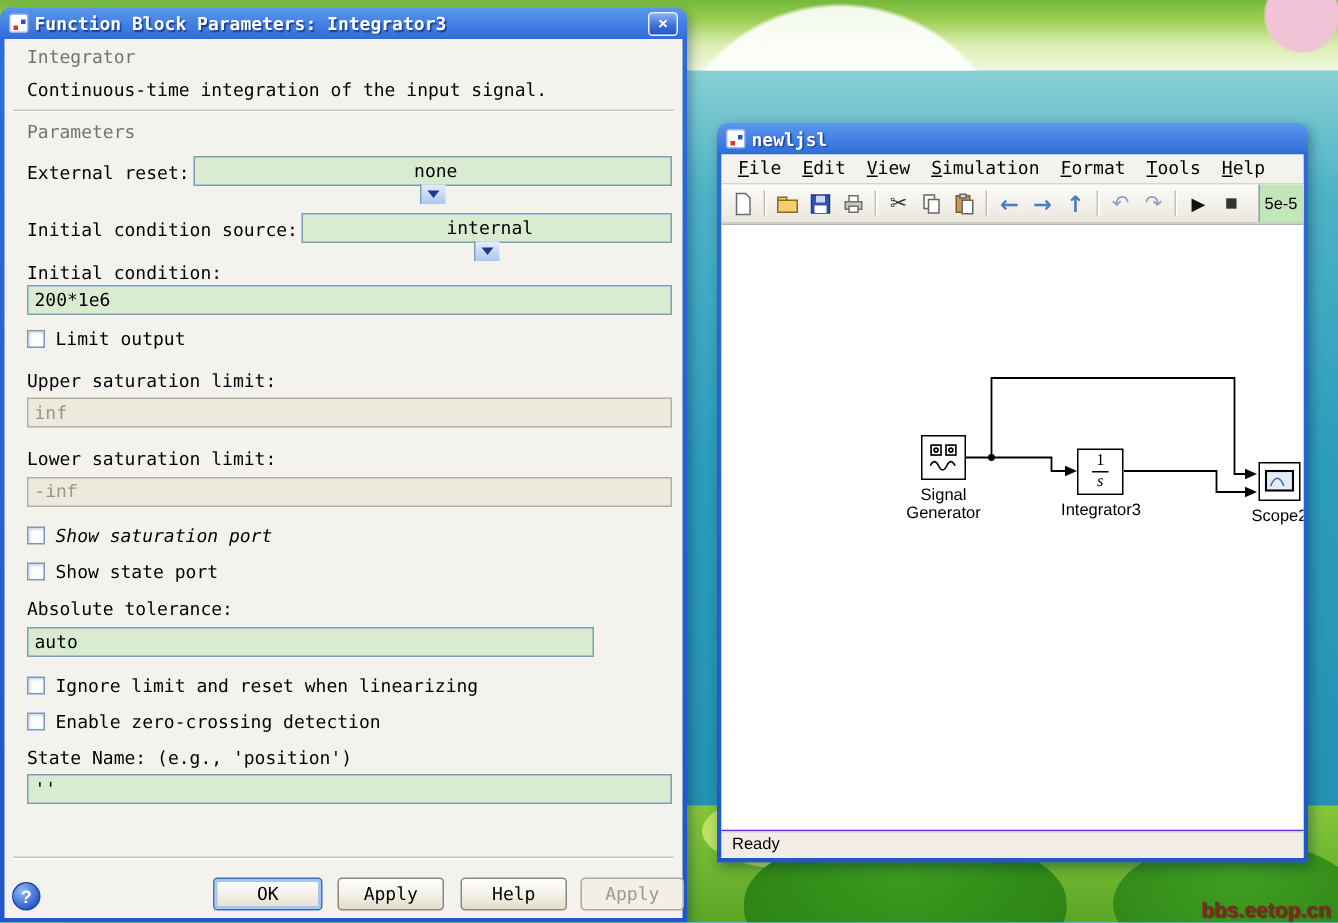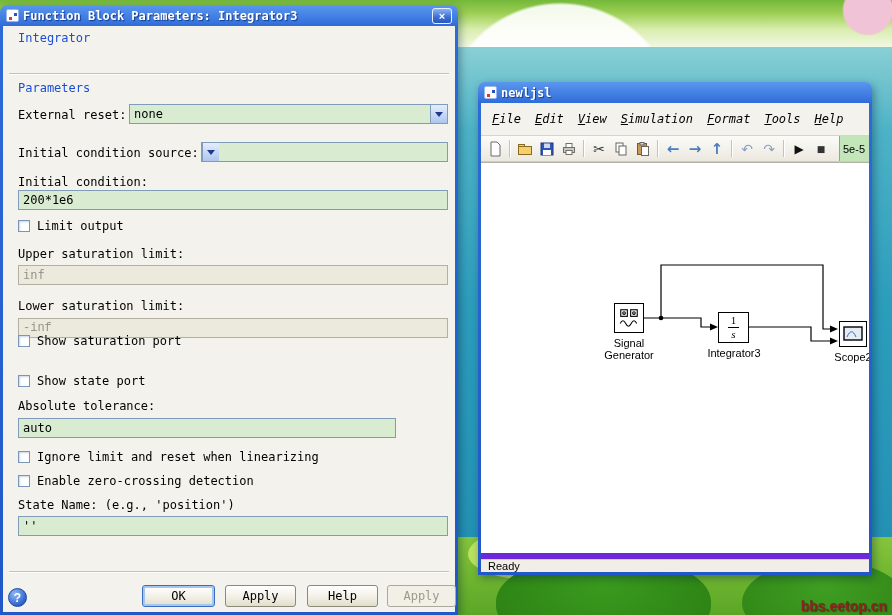--- a/index.html
+++ b/index.html
@@ -38,24 +38,24 @@
       linear-gradient(#2a52c8,#2a52c8) 7px 3px/3px 3px no-repeat,
       #fff; }
   .close-btn { width:20px; height:16px; border-radius:3px; border:1px solid #e8f0ff;
     background:linear-gradient(180deg,#8ab2f5,#3a6cd4 60%,#2a58c0); color:#fff;
     font:bold 11px "Liberation Sans", sans-serif; display:flex; align-items:center; justify-content:center; }
 
   
   .dialog { left:0; top:5px; width:458px; height:610px; z-index:3; }
   .dialog-body { position:relative; height:586px; background:#f3f2ec; font-size:12px; color:#000; }
   .abs { position:absolute; }
-  .sect-head { color:#1d4ed8; }
+  .sect-head { color:#737373; }
   .sep { position:absolute; left:6px; right:6px; height:2px;
     border-top:1px solid #c6c3b6; border-bottom:1px solid #fdfdfa; }
-  .field, .combo { background:#d9ecd2; border:1px solid #7f9db9; height:20px; font:12px "DejaVu Sans Mono", monospace; }
+  .field, .combo { background:#d9ecd2; border:1px solid #7f9db9; height:20px; font:12px "DejaVu Sans Mono", monospace;flex-direction:column; }
   .field { padding:0 4px; width:100%; color:#000; }
   .field.disabled { background:#ece9dd; color:#97948a; border-color:#b3b0a1; }
   .combo { display:flex; align-items:center; }
   .combo-val { flex:1; padding-left:4px; line-height:18px; }
   .combo-arrow { width:17px; height:18px; border-left:1px solid #7f9db9;
     background:linear-gradient(180deg,#e4edfc,#aec6ef); display:flex; align-items:center; justify-content:center; }
   .combo-arrow i { width:0; height:0; border:4px solid transparent; border-top:5px solid #1c3a8c; margin-top:4px; }
   .cbrow { display:flex; align-items:center; gap:7px; }
   .cb { width:12px; height:12px; background:#fff; border:1px solid #7a96b8;
     box-shadow:inset 1px 1px 2px #c9d4e4; flex:0 0 auto; }
@@ -64,38 +64,38 @@
     color:#000; display:flex; align-items:center; justify-content:center; }
   .btn-default { border-color:#3a6ec0; box-shadow:inset 0 0 0 2px #a5c7ef; }
   .btn-disabled { color:#9c9a8c; border-color:#aba999; background:#f1efe6; }
   .help-circle { position:absolute; left:5px; top:562px; width:19px; height:19px; border-radius:50%;
     background:radial-gradient(circle at 35% 30%, #8fbcf7, #2a5cc8 75%); border:1px solid #1c48a4;
     color:#fff; font:bold 12px "Liberation Sans", sans-serif; display:flex; align-items:center; justify-content:center; }
 
   
   .model { left:478px; top:47px; width:394px; height:493px; z-index:2;margin-top:35px; }
   .model-body { height:469px; background:#ece9e2; display:flex; flex-direction:column; }
-  .menubar { height:33px; background:#f4f2ec; border-bottom:1px solid #d8d4c8;
-    display:flex; align-items:center; padding:0 4px; font-size:12px;font-style:italic; }
+  .menubar { height:20px; background:#f4f2ec; border-bottom:1px solid #d8d4c8;
+    display:flex; align-items:center; padding:0 4px; font-size:12px; }
   .menu-item { display:inline-block; padding:0 7px; line-height:19px; }
   .menu-item::first-letter { text-decoration:underline; }
   .toolbar { height:26px; display:flex; align-items:center; padding:0 3px; overflow:hidden;
     background:linear-gradient(180deg,#fcfbf8,#ebe8df); border-bottom:1px solid #cfccc1; }
   .tbtn { width:22px; height:22px; display:flex; align-items:center; justify-content:center; flex:0 0 auto; }
   .tsep { width:2px; height:17px; border-left:1px solid #c6c2b4; border-right:1px solid #ffffff; margin:0 3px; flex:0 0 auto; }
   .gly { font-family:"DejaVu Sans", sans-serif; }
   .gly-nav { color:#4a7cc0; font-size:15px; font-weight:bold; }
   .gly-undo { color:#8aa0c0; font-size:14px; }
   .gly-play { color:#111; font-size:12px; }
   .gly-stop { color:#333; font-size:9px; }
   .gly-cut { color:#333; font-size:14px; }
   .sim-field { margin-left:auto; margin-right:-5px; min-width:32px; height:17px; background:#c2e6ba;
     border:1px solid #86a0c2; font:11px "Liberation Sans", sans-serif; display:flex; align-items:center; padding:16px 3px; }
   .canvas { position:relative; flex:1; background:#fff; border-top:1px solid #b4b1a6; overflow:hidden; }
-  .statusbar { height:19px; background:#f0eee6; border-top:6px solid #6d28d9; box-shadow:inset 0 1px 0 #d4d0c4;
+  .statusbar { height:19px; background:#f0eee6; border-top:1px solid #6d28d9; box-shadow:inset 0 1px 0 #d4d0c4;
     display:flex; align-items:center; padding:0 7px; font:11px "Liberation Sans", sans-serif; }
 
   
   .blk { position:absolute; background:#fff; border:1px solid #000;
     display:flex; align-items:center; justify-content:center; }
   .blk-label { position:absolute; text-align:center; font:11px "Liberation Sans", sans-serif; line-height:12px; color:#000; }
   .frac { display:flex; flex-direction:column; align-items:center; font:11px "Liberation Serif", serif; line-height:11px; }
   .frac-bar { width:11px; height:1px; background:#000; margin:1px 0; }
   .frac .den { font-style:italic; }
   .wires { position:absolute; left:0; top:0; }
@@ -233,53 +233,55 @@
 
   <div class="window dialog">
     <div class="titlebar">
       <span class="win-icon"></span>
       <span class="title-text">Function Block Parameters: Integrator3</span>
       <span class="close-btn">×</span>
     </div>
     <div class="dialog-body">
 
       <div class="abs sect-head" style="left:15px; top:5px;">Integrator</div>
+      <div class="abs" style="left:15px; top:27px;">Continuous-time integration of the input signal.</div>
       <div class="sep" style="top:47px;"></div>
       <div class="abs sect-head" style="left:15px; top:55px;">Parameters</div>
 
       <div class="abs" style="left:15px; top:82px;">External reset:</div>
       <div class="abs combo" style="left:126px; top:78px; width:319px;">
         <span class="combo-val">none</span>
         <span class="combo-arrow">
             <i></i>
           </span>
       </div>
 
       <div class="abs" style="left:15px; top:120px;">Initial condition source:</div>
       <div class="abs combo" style="left:198px; top:116px; width:247px;">
+        <span class="combo-val">internal</span>
         <span class="combo-arrow">
             <i></i>
           </span>
       </div>
 
       <div class="abs" style="left:15px; top:149px;">Initial condition:</div>
       <input class="abs field" style="left: 15px; top: 164px; width: 430px;" value="200*1e6">
 
       <div class="abs cbrow" style="left:15px; top:193px;">
         <span class="cb"></span>
         <span>Limit output</span>
       </div>
 
       <div class="abs" style="left:15px; top:221px;">Upper saturation limit:</div>
       <input class="abs field disabled" style="left: 15px; top: 239px; width: 430px;" disabled="" value="inf">
 
       <div class="abs" style="left:15px; top:273px;">Lower saturation limit:</div>
       <input class="abs field disabled" style="left: 15px; top: 292px; width: 430px; font-family: Liberation Mono, monospace;" disabled="" value="-inf">
 
-      <div class="abs cbrow" style="left:15px; top:308px;">
+      <div class="abs cbrow" style="left:15px; top:324px;font-style:italic;">
         <span class="cb"></span>
         <span>Show saturation port</span>
       </div>
 
       <div class="abs cbrow" style="left:15px; top:348px;">
         <span class="cb"></span>
         <span>Show state port</span>
       </div>
 
       <div class="abs" style="left:15px; top:373px;">Absolute tolerance:</div>

